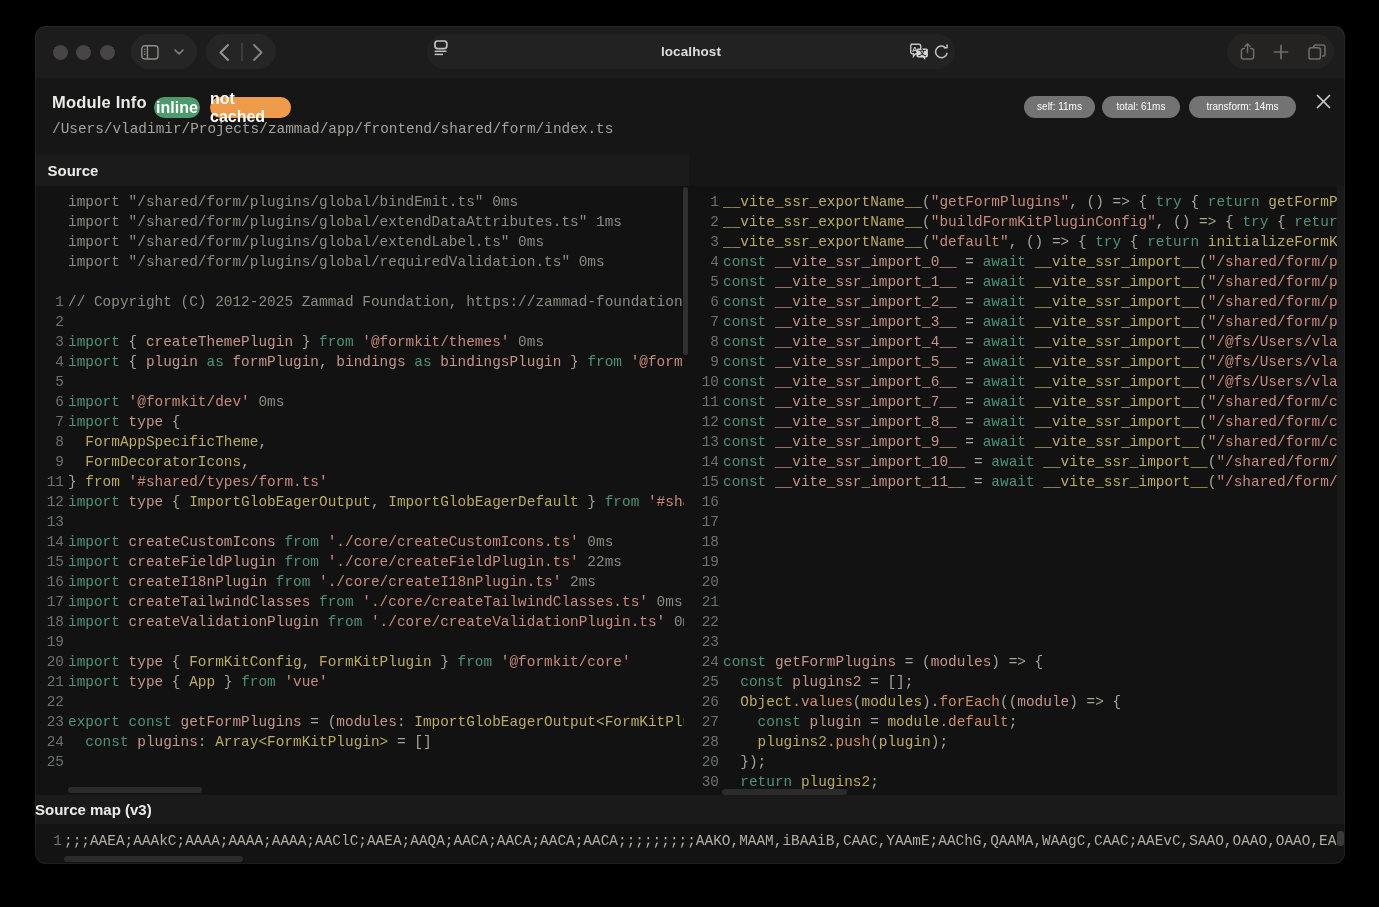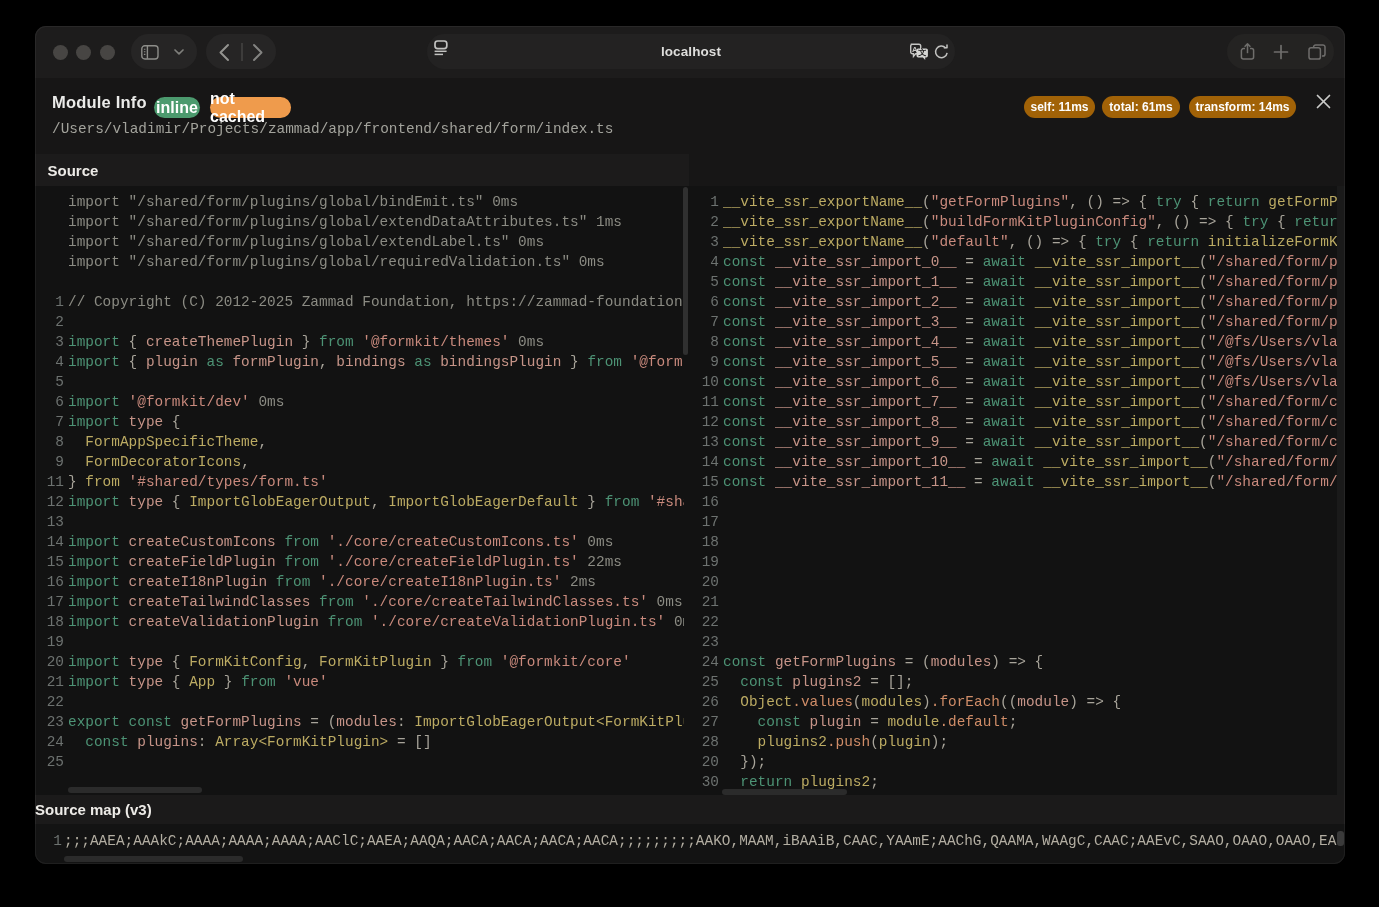--- a/index.html
+++ b/index.html
@@ -9,21 +9,21 @@
 .edge{position:absolute;left:35px;top:26px;width:1310px;height:838px;border-radius:11px;box-shadow:inset 0 0 0 1px rgba(255,255,255,0.055);z-index:50;pointer-events:none}
 .toolbar{position:absolute;left:0;top:0;width:1310px;height:52px;background:#1d1c1c}
 .dot{position:absolute;top:18.5px;width:15px;height:15px;border-radius:50%;background:#474543}
 .pill{position:absolute;top:8px;height:35px;border-radius:17.5px;background:#262525}
 .addr{position:absolute;left:392px;top:7.5px;width:528px;height:35px;border-radius:17.5px;background:#232222}
 .addr .host{position:absolute;left:0;right:0;top:0;bottom:0;display:flex;align-items:center;justify-content:center;color:#dededc;font-size:13.5px;font-weight:600;letter-spacing:.1px}
 .modhead{position:absolute;left:0;top:52px;width:1310px;height:76px;background:#171616}
 .title{position:absolute;left:17px;top:15px;font-size:16.5px;font-weight:700;color:#ebebe9;letter-spacing:.2px}
 .badge{position:absolute;top:19px;height:21px;border-radius:10.5px;color:#fff;font-size:16px;font-weight:700;display:flex;align-items:center;justify-content:center}
 .path{position:absolute;left:17px;top:43px;font-size:14.4px;color:#a3a39c;letter-spacing:0}
-.tbadge{position:absolute;top:18px;height:21.5px;border-radius:11px;background:#a16207;color:#fdfdfd;font-size:12px;font-weight:700;display:flex;align-items:center;justify-content:center}
+.tbadge{position:absolute;top:18px;height:21.5px;border-radius:11px;background:#737373;color:#fdfdfd;font-size:10px;font-weight:400;display:flex;align-items:center;justify-content:center}
 .phead{position:absolute;top:128px;height:32px;background:#1c1b1b;color:#edebe7;font-size:15px;font-weight:700;display:flex;align-items:center}
 .code{position:absolute;top:160px;height:609px;background:#121212;overflow:hidden}
 .row{height:20px;line-height:20px;white-space:pre;font-family:"Liberation Mono",monospace;font-size:14.4px;letter-spacing:0.02px}
 .ln{display:inline-block;width:29px;text-align:right;color:#6d7270;margin-right:4px}
 .k{color:#4d9375}.d{color:#c69488}.v{color:#bcab63}.s{color:#c98a7d}.o{color:#d08d68}.p{color:#a8a49a}.c{color:#8b8b83}.t{color:#8b8b83}
 .smhead{position:absolute;left:0;top:769px;width:1310px;height:29px;background:#1b1a1a;color:#edebe7;font-size:15px;font-weight:700;display:flex;align-items:center;padding-left:0}
 .smbody{position:absolute;left:0;top:798px;width:1310px;height:40px;background:#131313}
 .sb{position:absolute;background:#303030;border-radius:3px}
 svg{position:absolute;overflow:visible}
 </style></head>

